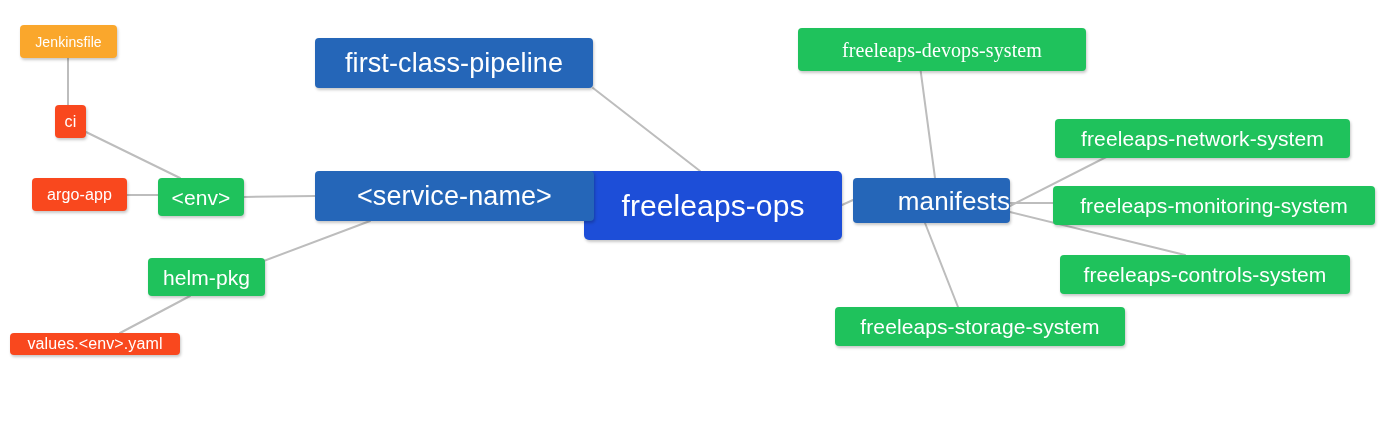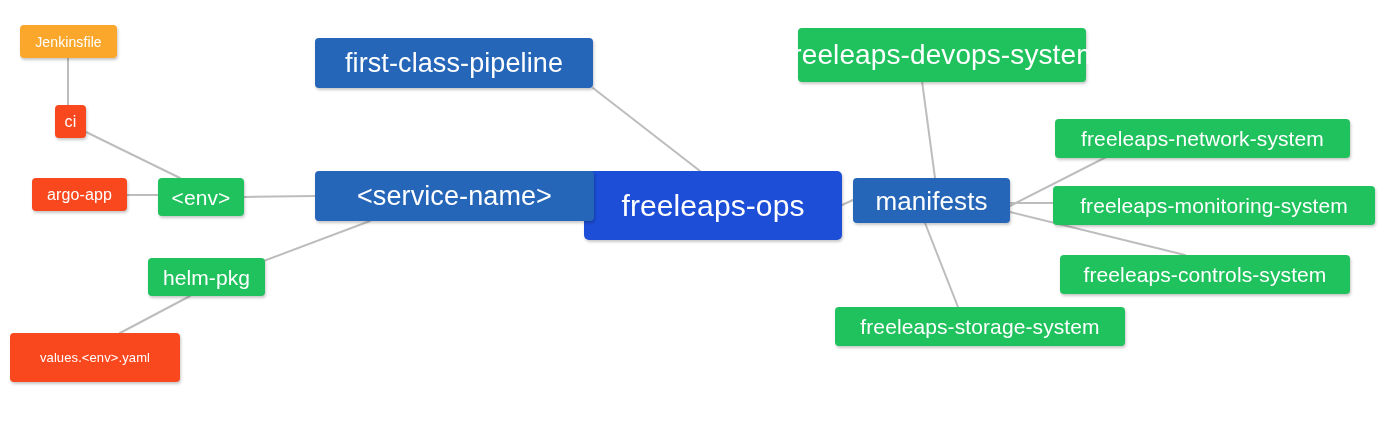--- a/index.html
+++ b/index.html
@@ -71,42 +71,42 @@
   <div id="node-layer">
       <div class="node root" style="left: 584px; top: 171px; width: 258px; height: 69px; font-size: 30px;">
         <span>freeleaps-ops</span>
       </div>
       <div class="node blue" style="left: 315px; top: 38px; width: 278px; height: 50px; font-size: 27px;">
         <span>first-class-pipeline</span>
       </div>
       <div class="node blue" style="left: 315px; top: 171px; width: 279px; height: 50px; font-size: 27px;">
         <span>&lt;service-name&gt;</span>
       </div>
-      <div class="node blue" style="left: 853px; top: 178px; width: 157px; height: 45px; font-size: 26px;">
+      <div class="node blue" style="left: 853px; top: 178px; width: 157px; height: 45px; font-size: 26px; justify-content: flex-end;">
         <span>manifests</span>
       </div>
       <div class="node green" style="left: 158px; top: 178px; width: 86px; height: 38px; font-size: 21px;">
         <span>&lt;env&gt;</span>
       </div>
       <div class="node green" style="left: 148px; top: 258px; width: 117px; height: 38px; font-size: 21px;">
         <span>helm-pkg</span>
       </div>
       <div class="node red" style="left: 55px; top: 105px; width: 31px; height: 33px; font-size: 16px;">
         <span>ci</span>
       </div>
       <div class="node red" style="left: 32px; top: 178px; width: 95px; height: 33px; font-size: 16px;">
         <span>argo-app</span>
       </div>
       <div class="node orange" style="left: 20px; top: 25px; width: 97px; height: 33px; font-size: 14px;">
         <span>Jenkinsfile</span>
       </div>
-      <div class="node red" style="left: 10px; top: 333px; width: 170px; height: 49px; font-size: 13px;">
+      <div class="node red" style="left: 10px; top: 333px; width: 170px; height: 22px; font-size: 16px;">
         <span>values.&lt;env&gt;.yaml</span>
       </div>
-      <div class="node green" style="left: 798px; top: 28px; width: 288px; height: 54px; font-size: 28px;">
+      <div class="node green" style="left: 798px; top: 28px; width: 288px; height: 43px; font-size: 20px; font-family: Liberation Serif, serif;">
         <span>freeleaps-devops-system</span>
       </div>
       <div class="node green" style="left: 1055px; top: 111px; width: 295px; height: 39px; font-size: 21px; margin-top: 8px;">
         <span>freeleaps-network-system</span>
       </div>
       <div class="node green" style="left: 1053px; top: 186px; width: 322px; height: 39px; font-size: 21px;">
         <span>freeleaps-monitoring-system</span>
       </div>
       <div class="node green" style="left: 1060px; top: 255px; width: 290px; height: 39px; font-size: 21px;">
         <span>freeleaps-controls-system</span>

